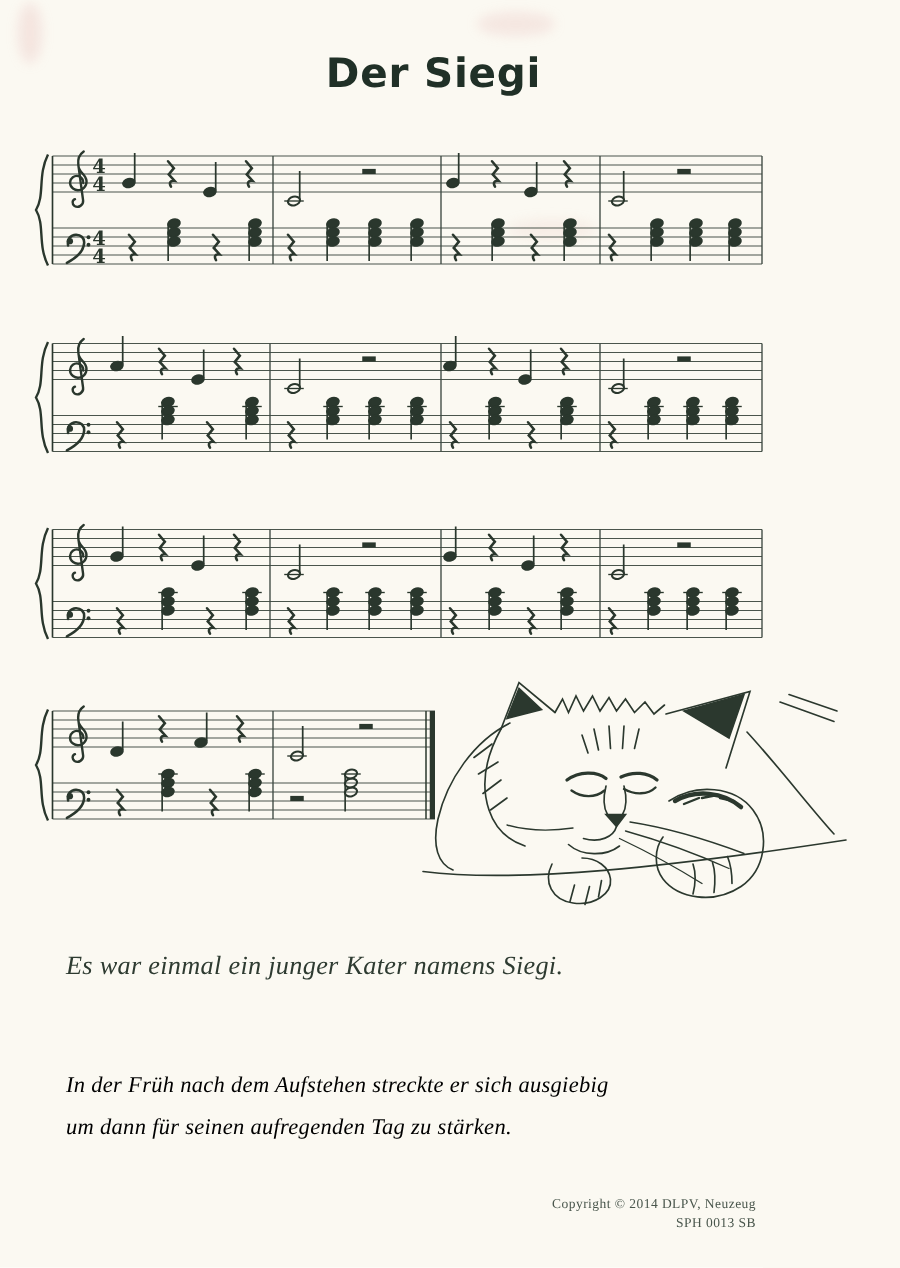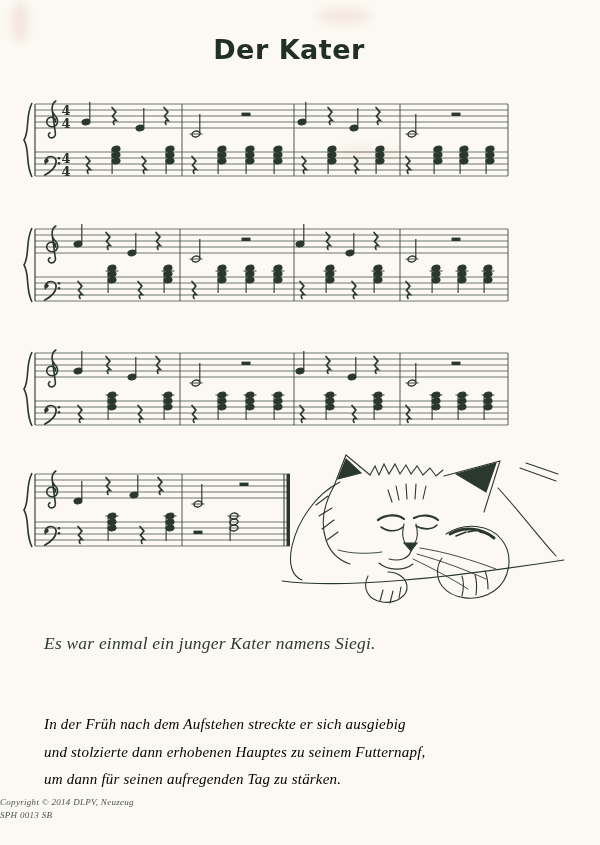--- a/index.html
+++ b/index.html
@@ -22,34 +22,34 @@
   #cat-svg{position:absolute;left:276px;top:448px;}
   .story-sentence{
     position:absolute;top:633px;left:44px;width:520px;
     font-style:italic;font-size:17.5px;color:#2e3b31;letter-spacing:0.2px;
   }
   .story-paragraph{
     position:absolute;top:711px;left:44px;width:540px;
     font-style:italic;font-size:15px;line-height:27.5px;color:#000000;letter-spacing:0.2px;
   }
   .footer{
-    position:absolute;top:796px;left:0;width:504px;text-align:left;
-    font-style:italic;font-size:9px;line-height:13px;color:#49564c;letter-spacing:0.3px;
+    position:absolute;top:796px;left:0;width:504px;text-align:right;
+    font-size:9px;line-height:13px;color:#49564c;letter-spacing:0.3px;
   }
 </style>
 </head>
 <body>
 
 <div class="page">
 
   <div class="smudge s1"></div>
   <div class="smudge s2"></div>
   <div class="smudge s3"></div>
 
-  <div class="title">Der Kater</div>
+  <div class="title">Der Siegi</div>
 
   <svg id="music-svg" width="600" height="600">
       <g>
         <line x1="35" y1="104" x2="508" y2="104" stroke="#4a554c" stroke-width="0.8"></line>
         <line x1="35" y1="152" x2="508" y2="152" stroke="#4a554c" stroke-width="0.8"></line>
         <line x1="35" y1="110" x2="508" y2="110" stroke="#4a554c" stroke-width="0.8"></line>
         <line x1="35" y1="158" x2="508" y2="158" stroke="#4a554c" stroke-width="0.8"></line>
         <line x1="35" y1="116" x2="508" y2="116" stroke="#4a554c" stroke-width="0.8"></line>
         <line x1="35" y1="164" x2="508" y2="164" stroke="#4a554c" stroke-width="0.8"></line>
         <line x1="35" y1="122" x2="508" y2="122" stroke="#4a554c" stroke-width="0.8"></line>
@@ -415,21 +415,20 @@
     <path d="M174,86 C188,78 206,80 218,90" stroke-width="3"></path>
     <path d="M180,88 l10,-4 M192,84 l10,-2 M204,84 l9,2" stroke-width="1.6"></path>
     <path d="M92,128 C86,140 92,152 106,154 C120,156 132,148 131,138 C130,130 122,124 112,124"></path>
     <path d="M104,153 l3,-11 M114,155 l3,-12 M123,150 l2,-11"></path>
   </svg>
 
   <div class="story-sentence">Es war einmal ein junger Kater namens Siegi.</div>
 
   <div class="story-paragraph">
     <div>In der Früh nach dem Aufstehen streckte er sich ausgiebig</div>
-    <div>und stolzierte dann erhobenen Hauptes zu seinem Futternapf,</div>
     <div>um dann für seinen aufregenden Tag zu stärken.</div>
   </div>
 
   <div class="footer">
     <div>Copyright © 2014 DLPV, Neuzeug</div>
     <div>SPH 0013 SB</div>
   </div>
 
 </div>
 

